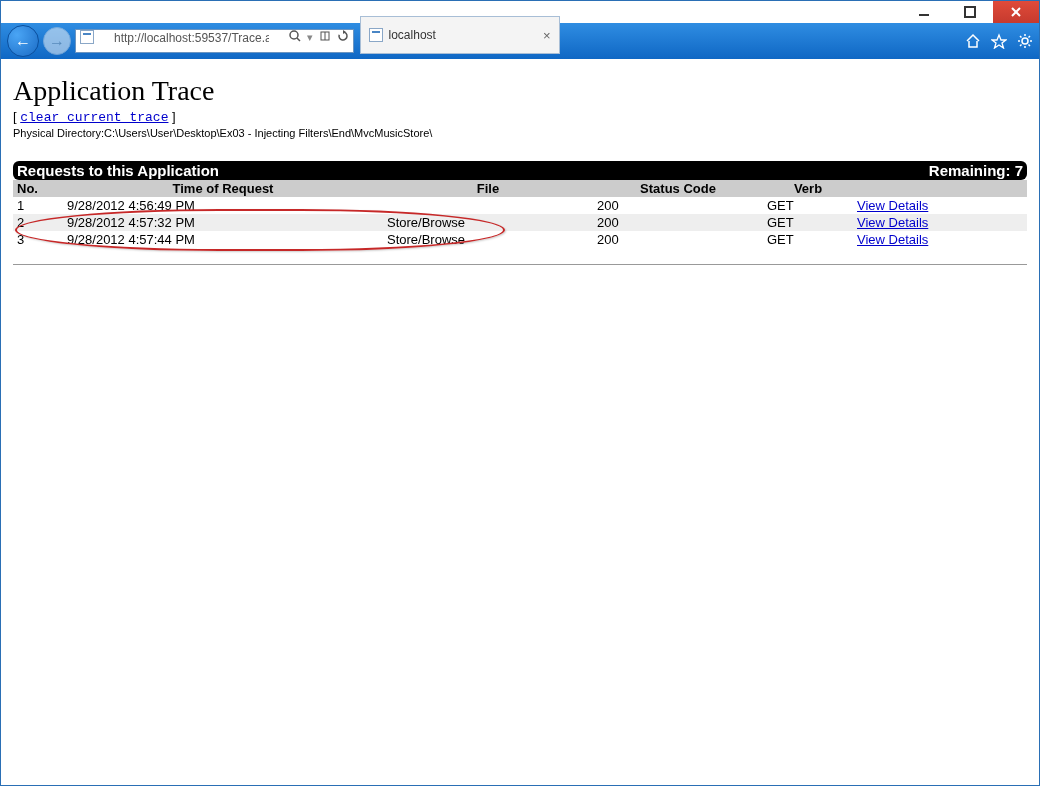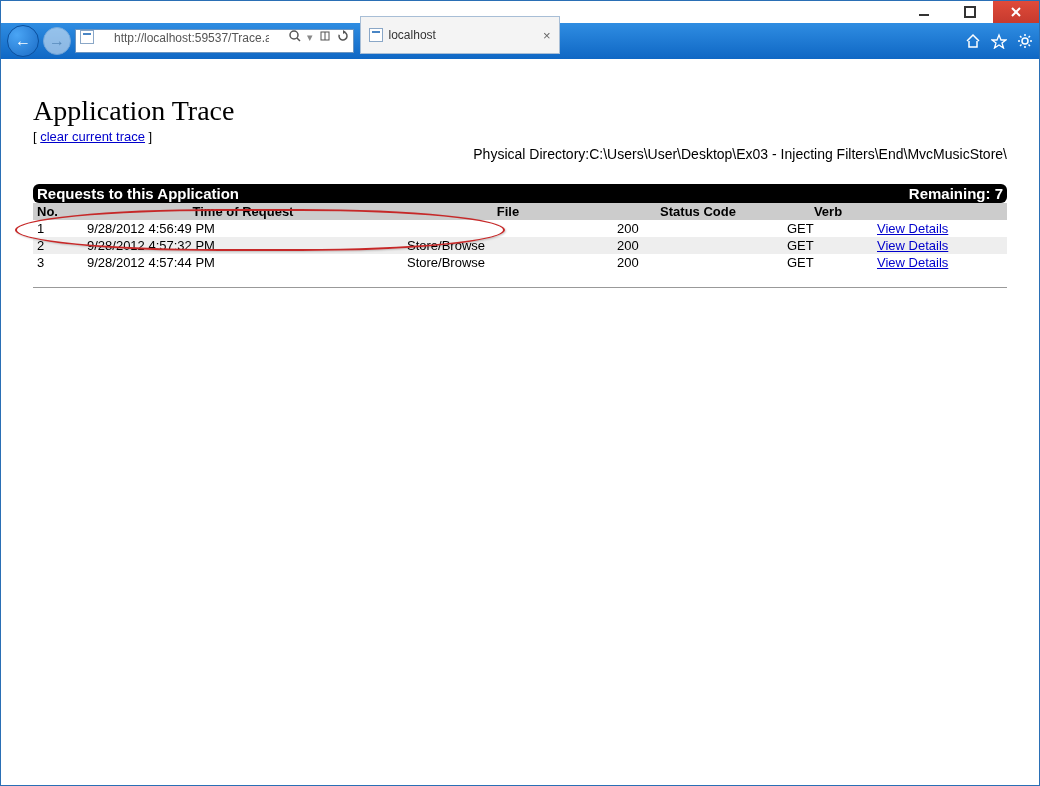--- a/index.html
+++ b/index.html
@@ -120,34 +120,34 @@
     color: #333;
     gap: 6px;
   }
   .tab .close-x { margin-left:auto; color:#666; font-size:13px; }
   .sys-icons { display:flex; gap:10px; margin-left:auto; align-items:center; }
   .sys-icons svg { display:block; }
   
   .content {
     flex: 1;
     overflow: auto;
-    padding: 32px;
+    padding: 12px;
     font-family: Verdana, Geneva, sans-serif;
     color: #000;
     position: relative;
   }
   .page-title {
     font-size: 28px;
     font-family: "Times New Roman", serif;
     margin: 4px 0 0 0;
     font-weight: normal;
   }
   .clr-wrap { font-family: Verdana, sans-serif; font-size: 13px; margin-top:2px; }
-  .clr-wrap a { color:#0000cc; }
-  .phys { font-family: Verdana, sans-serif; font-size: 14px; margin-top:2px;text-align:right; }
+  .clr-wrap a { color:#0000cc;font-family:Liberation Mono, monospace; }
+  .phys { font-family: Verdana, sans-serif; font-size: 11px; margin-top:2px; }
   .section-head {
     margin-top: 22px;
     background: #000;
     color: #fff;
     font-weight: bold;
     font-size: 15px;
     padding: 1px 4px;
     display: flex;
     border-radius: 6px;
   }

